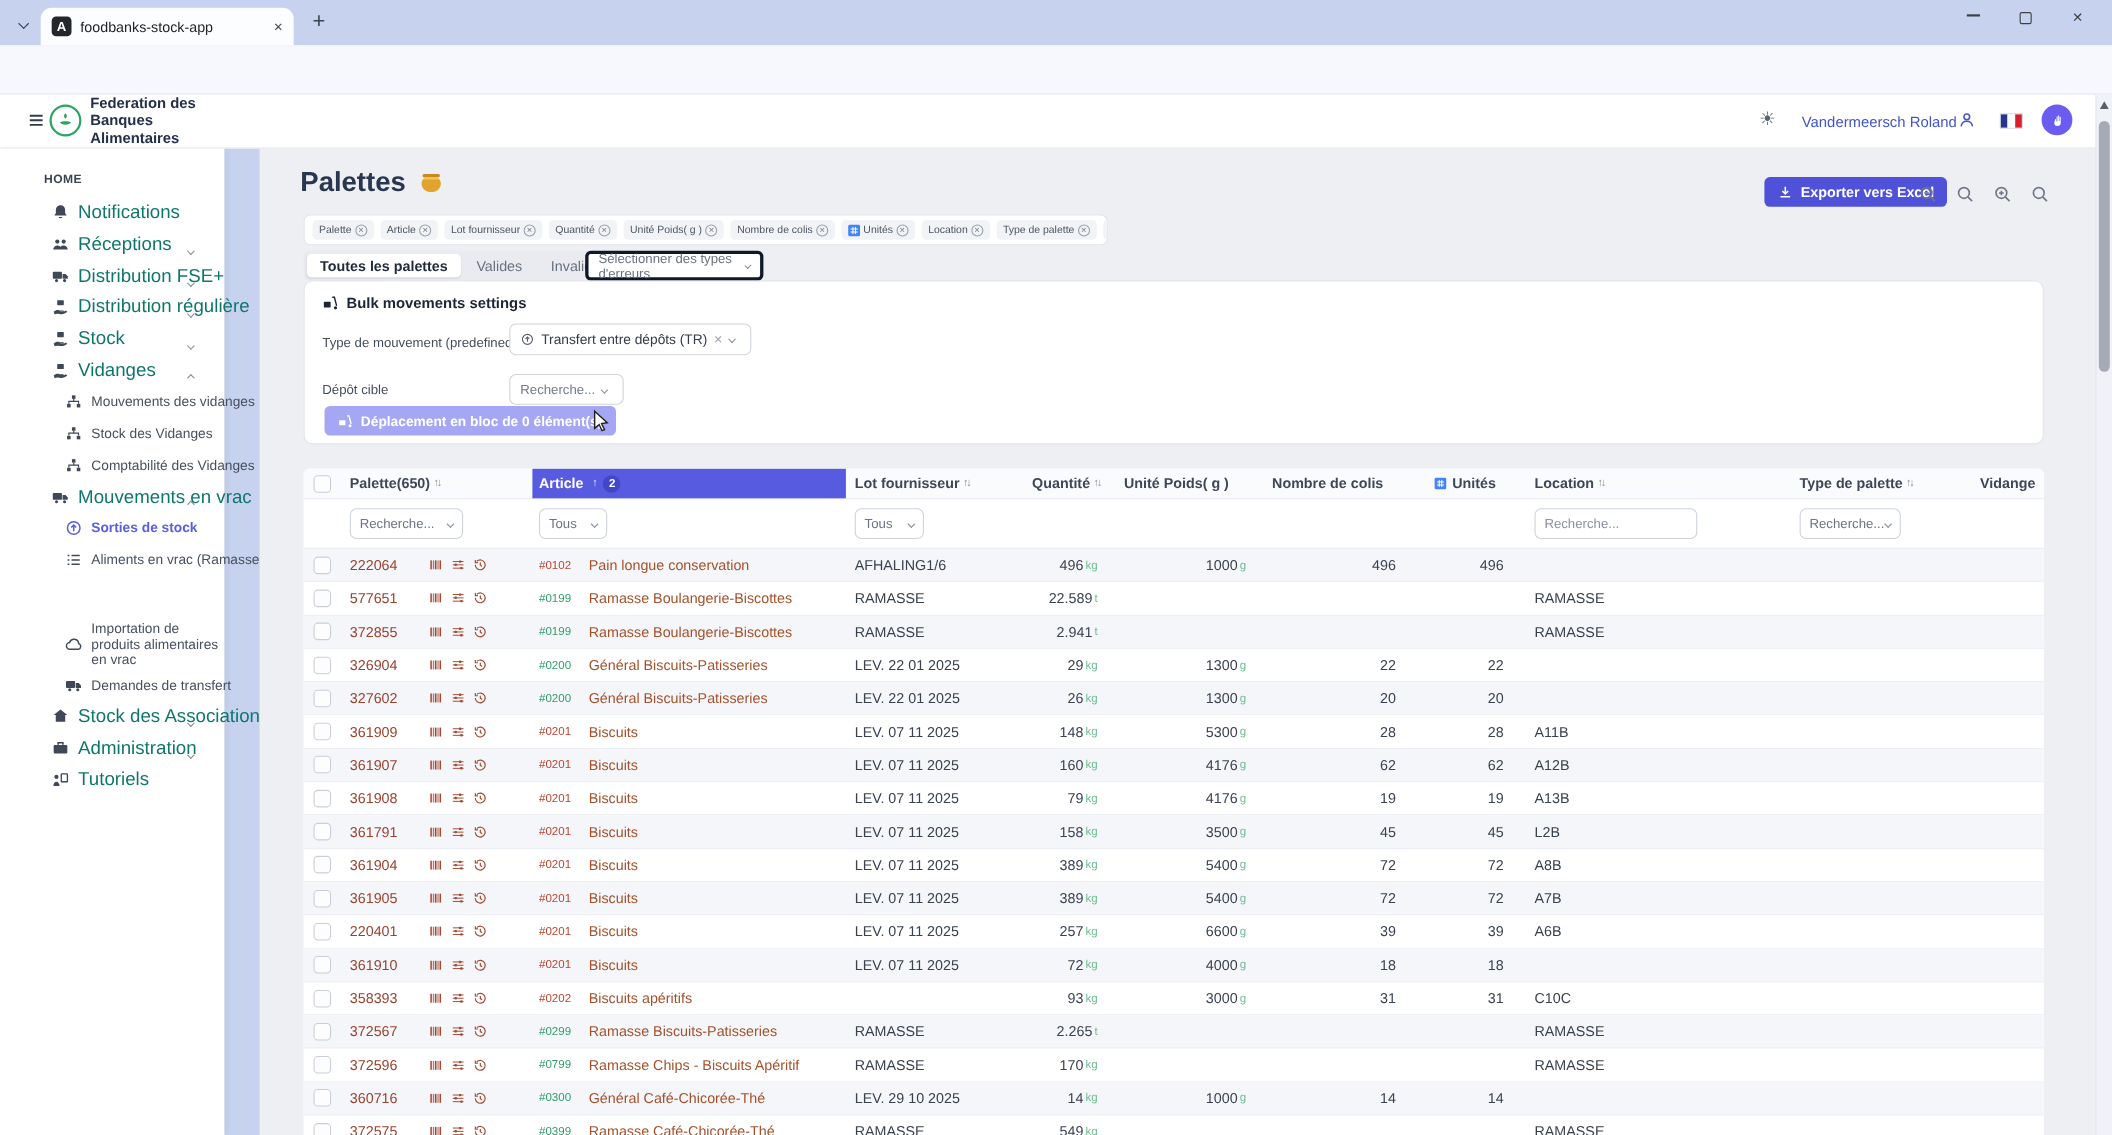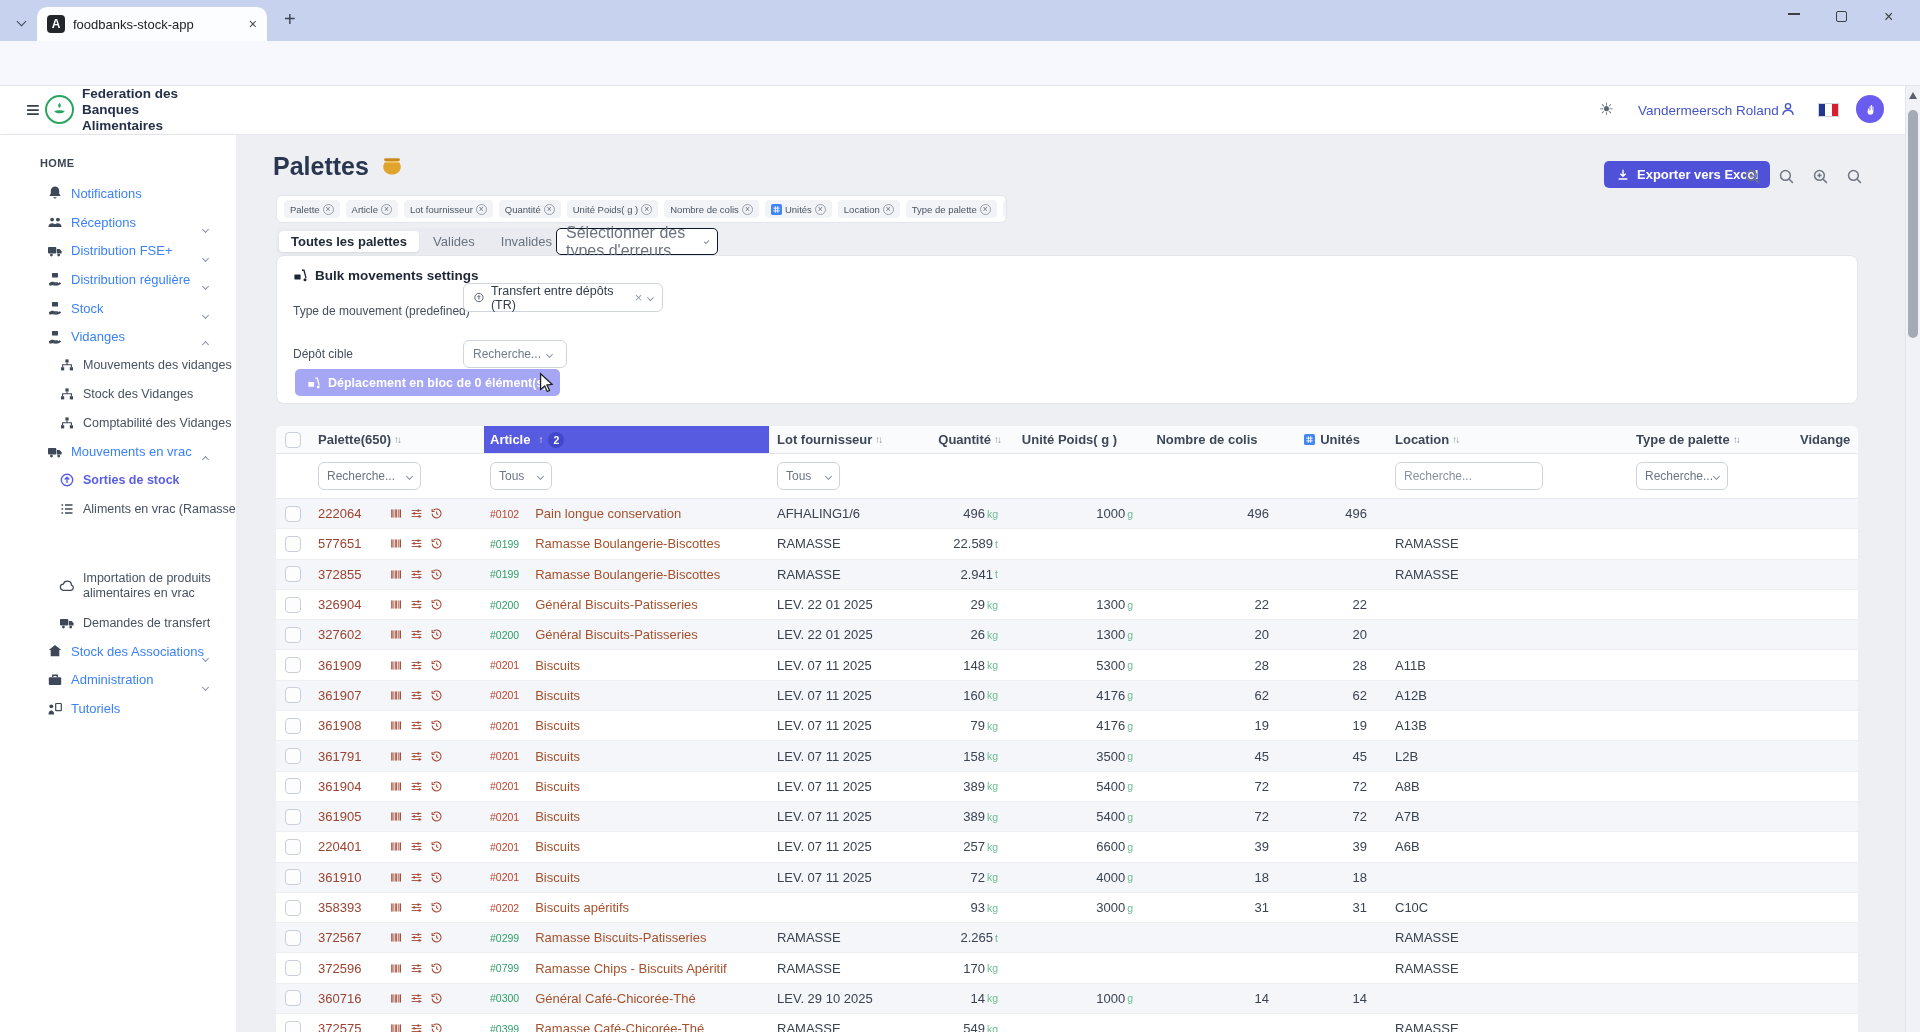--- a/index.html
+++ b/index.html
@@ -44,26 +44,26 @@
   .flag { position:absolute; left:1818px; top:103px; width:21px; height:14px; display:flex; border:1px solid #d0d4dc; }
   .flag div { flex:1; }
   .uavatar { position:absolute; left:1856px; top:95px; width:28px; height:28px; border-radius:50%; background:#6b5cf0; display:flex; align-items:center; justify-content:center; }
 
   
   .vscroll { position:absolute; left:1905px; top:86px; width:15px; height:946px; background:#f1f2f7; border-left:1px solid #e3e5ee; }
   .varrow { position:absolute; left:3px; top:6px; width:0; height:0; border-left:4.5px solid transparent; border-right:4.5px solid transparent; border-bottom:7px solid #5a606b; }
   .vthumb { position:absolute; left:2px; top:24px; width:10px; height:228px; border-radius:5px; background:#a5aab5; }
 
   
-  .sidebar { position:absolute; left:0; top:135px; width:236px; height:897px; background:#fff; box-shadow:2px 0 5px rgba(15,23,42,.05); }
+  .sidebar { position:absolute; left:0; top:135px; width:204px; height:897px; background:#fff; box-shadow:2px 0 5px rgba(15,23,42,.05); }
   .sec { padding:22px 0 10px 40px; font-size:11px; font-weight:bold; letter-spacing:.4px; color:#3a4553; }
   .sitem { position:relative; display:flex; align-items:center; height:28.7px; padding-left:47px; cursor:default; }
   .sitem.sub { padding-left:59px; }
   .sitem .ic { width:16px; margin-right:8px; color:#3e4859; flex:none; }
-  .sitem .lbl { font-size:13px; color:#3b82f6; white-space:nowrap; }
+  .sitem .lbl { font-size:17px; color:#0f766e; white-space:nowrap; }
   .sitem.sub .lbl { font-size:12.5px; color:#47515f; }
   .sitem .chevwrap { position:absolute; right:28px; top:50%; margin-top:-4px; }
   .sitem.active .lbl { color:#5a5ee2; font-weight:bold; }
   .sitem.active .ic { color:#5a5ee2; }
   .sitem.wrap { height:45px;margin-top:40px; }
   .sitem.wrap .lbl { white-space:normal; width:140px; line-height:14.5px; }
 
   
   .workarea { position:absolute; left:236px; top:135px; width:1669px; height:897px; background:#edeff3; }
   .pagetitle { position:absolute; left:273px; top:152px; display:flex; align-items:center; gap:10px; }
@@ -72,21 +72,21 @@
   .zoombar { position:absolute; left:1744px; top:168px; display:flex; gap:17px; color:#707683; }
 
   .chipbar { position:absolute; left:276px; top:195px; width:731px; height:28px; background:#fff; border:1px solid #e2e5ec; border-radius:6px; display:flex; align-items:center; padding:0 7px; gap:6px; overflow:hidden; }
   .chip { background:#f2f3f6; border-radius:4px; height:18px; display:flex; align-items:center; gap:3px; padding:0 6px; font-size:9.5px; color:#4b5563; white-space:nowrap; }
   .chip .x { width:11px; height:11px; border:1px solid #97a0ad; border-radius:50%; display:flex; align-items:center; justify-content:center; font-size:8.5px; color:#6b7280; line-height:1; }
   .gridblue { width:11px; height:11px; flex:none; }
 
   .tabsrow { position:absolute; left:276px; top:228px; height:27px; display:inline-flex; background:#e9ebf0; border-radius:5px; padding:3px; gap:2px; align-items:center; }
   .ptab { padding:0 12px; font-size:13px; color:#68727f; height:21px; display:flex; align-items:center; border-radius:4px; white-space:nowrap; }
   .ptab.active { background:#fff; color:#212b3a; font-weight:bold; box-shadow:0 1px 2px rgba(0,0,0,.08); }
-  .errsel { position:absolute; left:556px; top:228px; width:162px; height:27px; background:#fff; border:1px solid #0f172a; border-radius:5px; display:flex; align-items:center; padding:0 9px; font-size:16px; color:#6b7280; }
+  .errsel { position:absolute; left:532px; top:228px; width:162px; height:27px; background:#fff; border:3px solid #0f172a; border-radius:5px; display:flex; align-items:center; padding:0 9px; font-size:12px; color:#6b7280; }
   .errsel .chev { margin-left:auto; }
 
   
   .bulkcard { position:absolute; left:276px; top:255px; width:1582px; height:149px; background:#fff; border:1px solid #e2e5ea; border-radius:8px; }
   .bulktitle { position:absolute; left:16px; top:12px; display:flex; align-items:center; gap:7px; font-size:13.5px; font-weight:bold; color:#1c2635; }
   .blabel { position:absolute; left:16px; font-size:12px; color:#454f5e; }
   .bsel { position:absolute; left:186px; background:#fff; border:1px solid #cfd4dd; border-radius:6px; display:flex; align-items:center; padding:0 9px; gap:6px; }
   .bsel .txt { font-size:12.5px; color:#323c4c; }
   .bsel .x { color:#99a1ad; font-size:13px; }
   .bulkbtn { position:absolute; left:18px; top:113px; height:27px; background:#a5a6f4; border-radius:5px; color:#fff; font-size:12.5px; font-weight:bold; display:flex; align-items:center; gap:7px; padding:0 12px; }
@@ -504,21 +504,21 @@
 <div class="bulkcard">
   <div class="bulktitle">
     <svg width="15" height="15" viewBox="0 0 16 16" fill="#1c2635">
         <rect x="1.5" y="6.8" width="6.6" height="5.4" rx=".6"></rect>
         <path d="M9.6 2.4h2.1l2.2 8.4" fill="none" stroke="#1c2635" stroke-width="1.4"></path>
         <circle cx="12.8" cy="12.6" r="1.6"></circle>
       </svg>
     <span>Bulk movements settings</span>
   </div>
   <div class="blabel" style="top:48px">Type de mouvement (predefined)</div>
-  <div class="bsel" style="top:27px;height:29px;width:200px">
+  <div class="bsel" style="top:38px;height:29px;width:220px">
     <svg width="13" height="13" viewBox="0 0 16 16">
         <circle cx="8" cy="8" r="5.6" fill="none" stroke="#555f6d" stroke-width="1.3"></circle>
         <path d="M8 10.8V5.6M5.9 7.5 8 5.4l2.1 2.1" fill="none" stroke="#555f6d" stroke-width="1.3"></path>
       </svg>
     <span class="txt">Transfert entre dépôts (TR)</span>
     <span class="x">×</span>
     <span class="chev sm"></span>
   </div>
   <div class="blabel" style="top:91px">Dépôt cible</div>
   <div class="bsel" style="top:84px;height:28px;width:104px">

